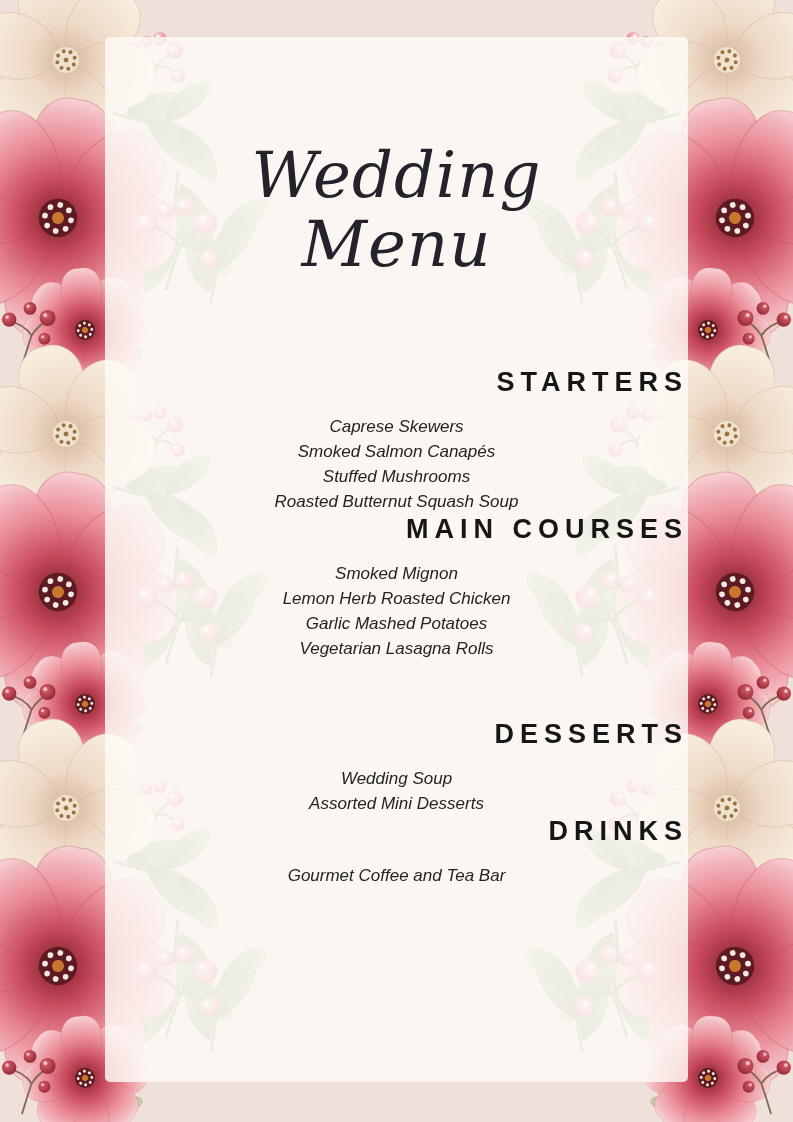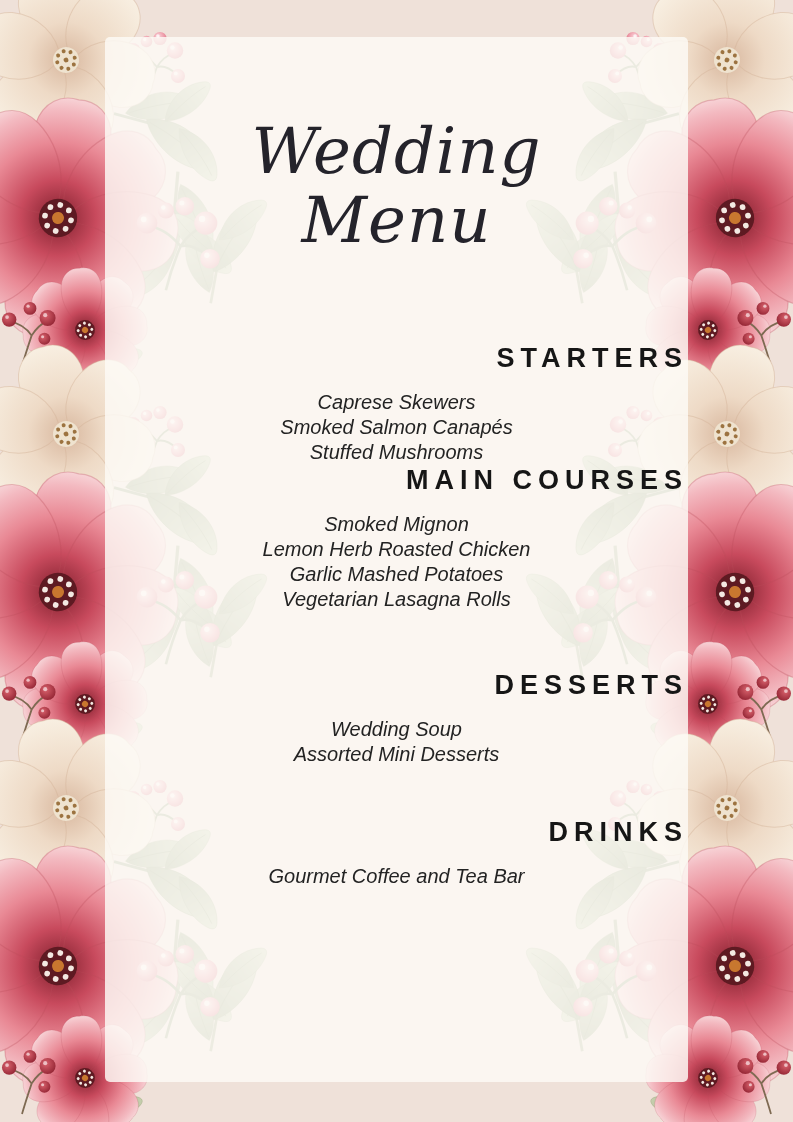--- a/index.html
+++ b/index.html
@@ -16,53 +16,53 @@
   .floral-right{right:0;transform:scaleX(-1);}
   .panel{
     position:absolute;z-index:2;
     left:105px;top:37px;width:583px;height:1045px;
     background:rgba(252,250,245,0.83);
     border-radius:5px;
   }
   .panel-content{
     position:absolute;inset:0;
     text-align:center;
-    padding-top:80px;
+    padding-top:104px;
     box-sizing:border-box;
   }
   .title-block{margin:0;}
   .title-line{
     font-family:"DejaVu Serif","Liberation Serif",serif;
     font-style:italic;
     font-weight:400;
     font-size:64px;
     line-height:69px;
     color:#24232b;
     letter-spacing:1px;
   }
   .menu-section{margin:0;}
   .menu-section.s0{margin-top:88px;}
   .menu-section.s1{}
   .menu-section.s2{margin-top:58px;}
-  .menu-section.s3{margin-top:50px;}
+  .menu-section.s3{}
   .section-title{
     margin:0 0 17px 0;
     font-size:27px;
     font-weight:700;
     letter-spacing:6px;
     text-indent:6px;
     line-height:30px;
     color:#161616;
     text-align:right;
   }
   .items{margin:0;}
   .item{
     margin:0;
     font-style:italic;
-    font-size:20px;
+    font-size:17px;
     line-height:25px;
     color:#232323;
   }
 </style>
 </head>
 <body>
 
 <svg width="0" height="0" style="position:absolute" aria-hidden="true">
   <defs>
     <radialGradient id="gRed" gradientUnits="userSpaceOnUse" cx="0" cy="0" r="105">
@@ -219,20 +219,21 @@
         <div class="title-line">Wedding</div>
         <div class="title-line">Menu</div>
       </header>
 
       <section class="menu-section s0">
         <h2 class="section-title">STARTERS</h2>
         <div class="items">
           <p class="item">Caprese Skewers</p>
           <p class="item">Smoked Salmon Canapés</p>
           <p class="item">Stuffed Mushrooms</p>
+          <p class="item">Roasted Butternut Squash Soup</p>
         </div>
       </section>
 
       <section class="menu-section s1">
         <h2 class="section-title">MAIN COURSES</h2>
         <div class="items">
           <p class="item">Smoked Mignon</p>
           <p class="item">Lemon Herb Roasted Chicken</p>
           <p class="item">Garlic Mashed Potatoes</p>
           <p class="item">Vegetarian Lasagna Rolls</p>

